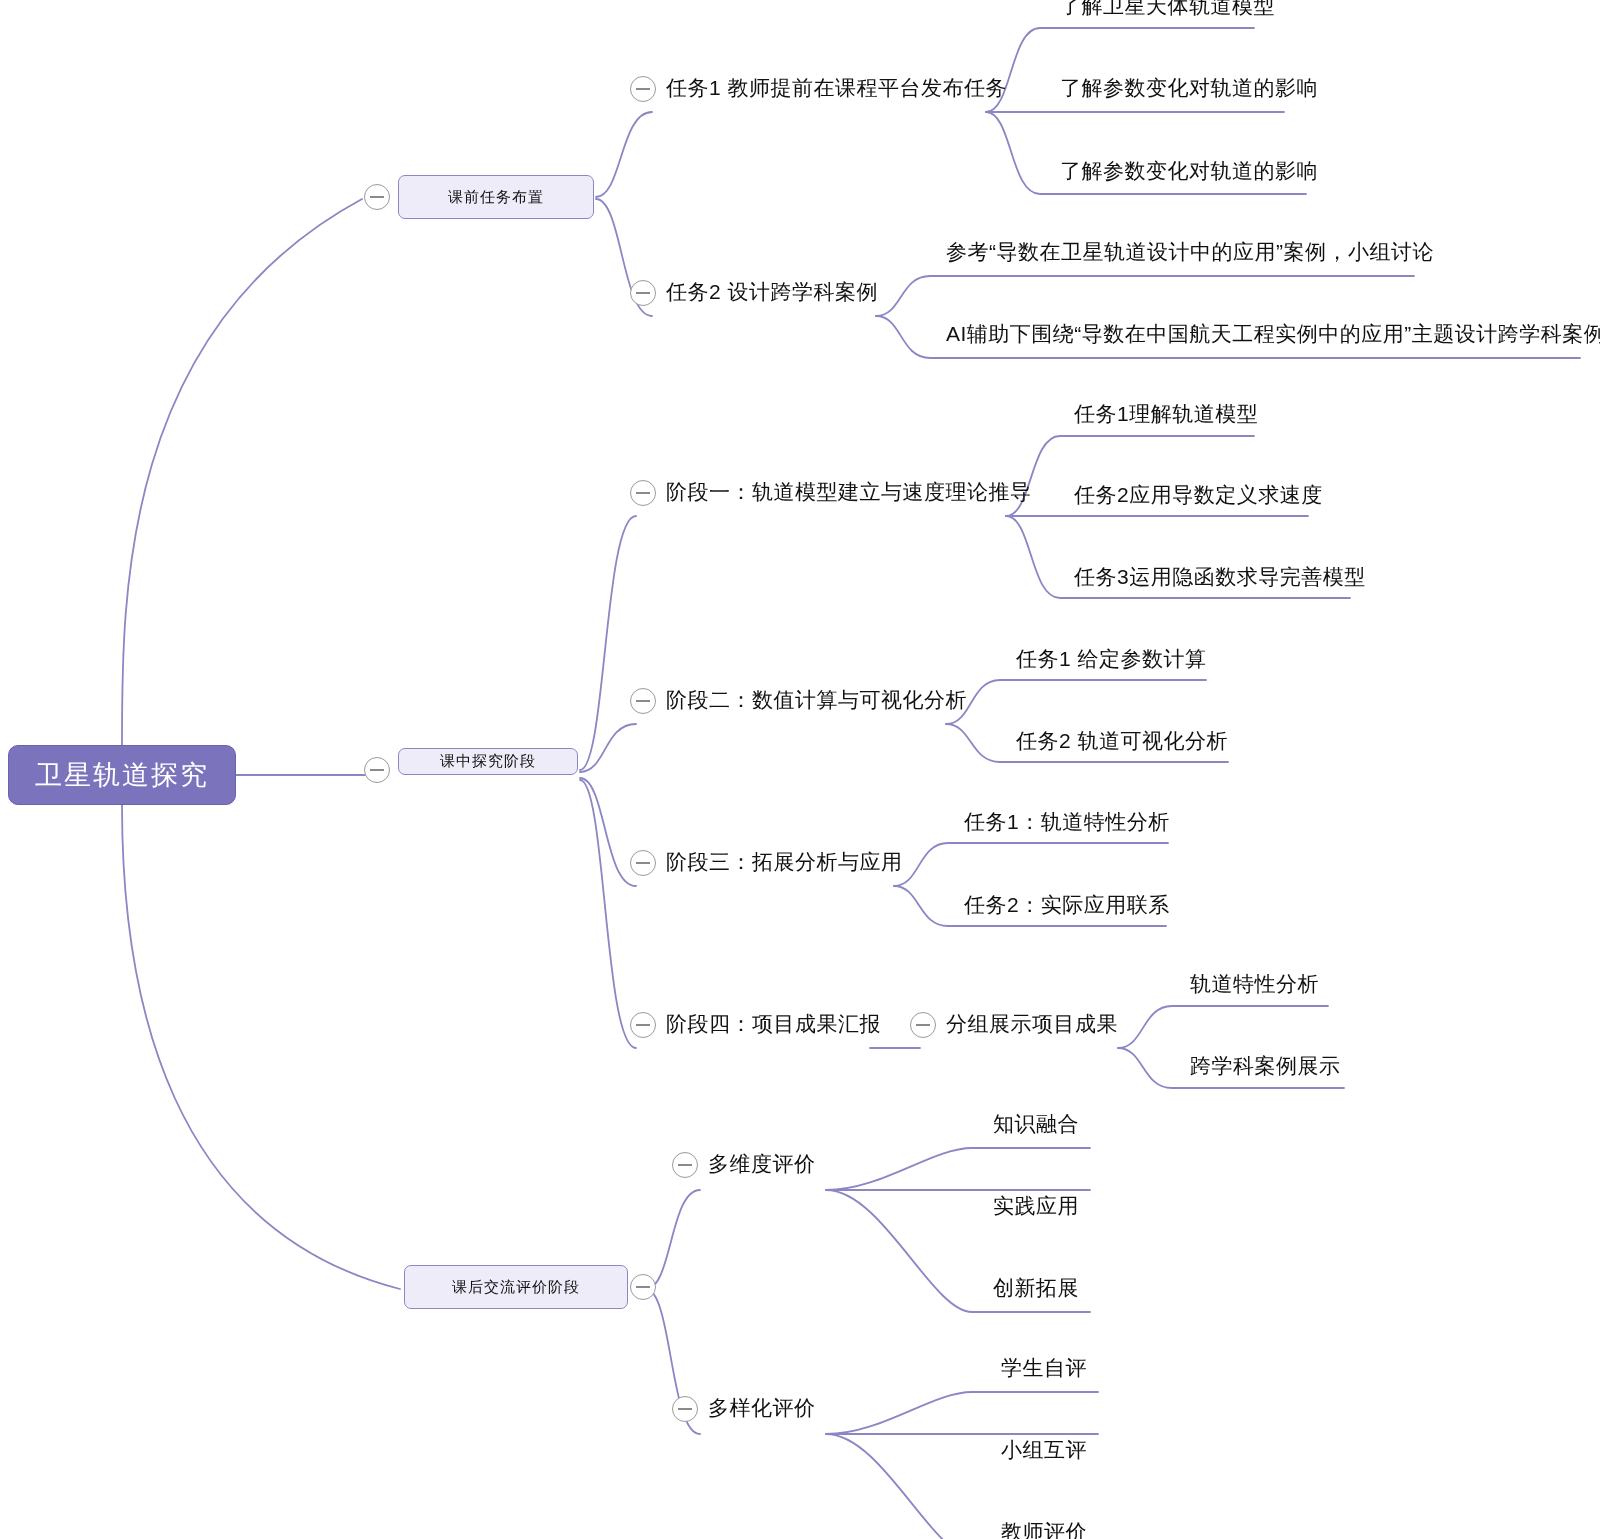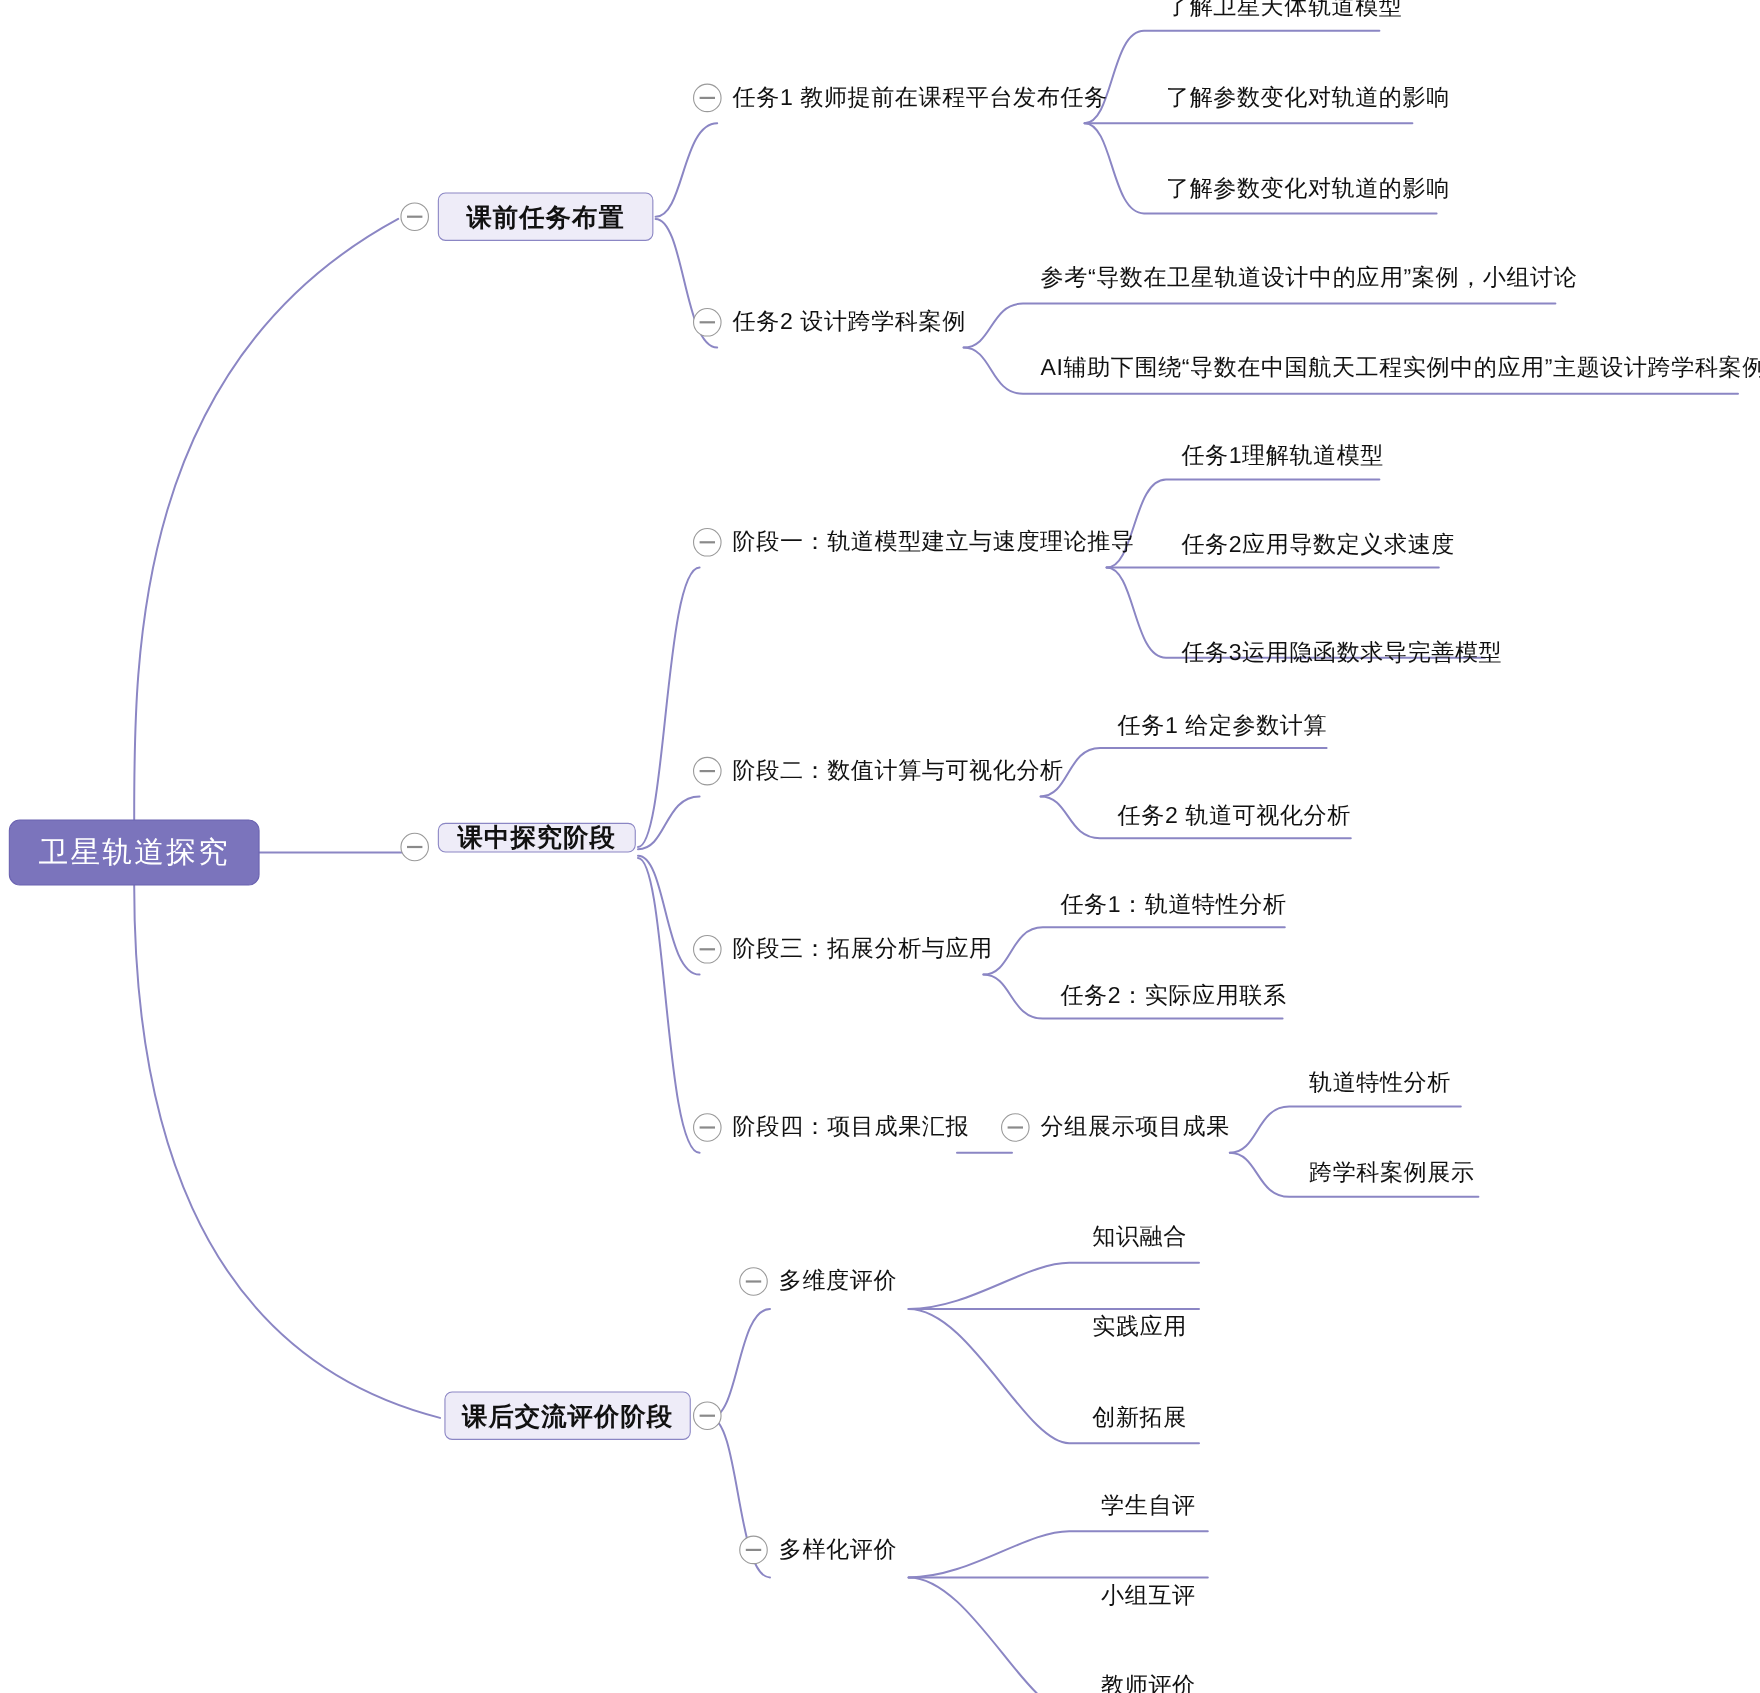--- a/index.html
+++ b/index.html
@@ -25,26 +25,25 @@
     box-sizing:border-box;
     text-align:center;
   }
 
   
   .box-node{
     background:#eeecf8;
     border:1.6px solid #8b86c4;
     border-radius:7px;
     color:#111;
-    font-size:23px;
+    font-size:15px;
     letter-spacing:1px;
     padding:9px 18px;
     box-sizing:border-box;
     text-align:center;
-    font-weight:bold;
   }
 
   
   .plain-node{
     font-size:21px;
     color:#111;
     letter-spacing:.5px;
     padding:0 2px 4px 2px;
     box-sizing:border-box;
   }
@@ -116,21 +115,21 @@
       <div class="node plain-node" style="left: 664px; top: 278px; min-width: 190px; border-bottom: none; text-align: center; padding-bottom: 5px;">任务2 设计跨学科案例</div>
       <div class="toggle" style="left: 630px; top: 280px;"></div>
       <div class="node plain-node" style="left: 944px; top: 238px; min-width: 460px; border-bottom: none; text-align: center; padding-bottom: 5px;">参考“导数在卫星轨道设计中的应用”案例，小组讨论</div>
       <div class="node plain-node" style="left: 944px; top: 320px; min-width: 612px; border-bottom: none; text-align: center; padding-bottom: 5px;">AI辅助下围绕“导数在中国航天工程实例中的应用”主题设计跨学科案例</div>
       <div class="node box-node" style="left: 398px; top: 748px; width: 180px; height: 27px; line-height: normal; padding: 0px; display: flex; align-items: center; justify-content: center;">课中探究阶段</div>
       <div class="toggle" style="left: 364px; top: 757px;"></div>
       <div class="node plain-node" style="left: 664px; top: 478px; min-width: 332px; border-bottom: none; text-align: center; padding-bottom: 5px;">阶段一：轨道模型建立与速度理论推导</div>
       <div class="toggle" style="left: 630px; top: 480px;"></div>
       <div class="node plain-node" style="left: 1072px; top: 400px; min-width: 174px; border-bottom: none; text-align: center; padding-bottom: 5px;">任务1理解轨道模型</div>
       <div class="node plain-node" style="left: 1072px; top: 481px; min-width: 228px; border-bottom: none; text-align: center; padding-bottom: 5px;">任务2应用导数定义求速度</div>
-      <div class="node plain-node" style="left: 1072px; top: 563px; min-width: 270px; border-bottom: none; text-align: center; padding-bottom: 5px; margin-top: 16px;">任务3运用隐函数求导完善模型</div>
+      <div class="node plain-node" style="left: 1072px; top: 563px; min-width: 270px; border-bottom: none; text-align: center; padding-bottom: 5px;">任务3运用隐函数求导完善模型</div>
       <div class="node plain-node" style="left: 664px; top: 686px; min-width: 272px; border-bottom: none; text-align: center; padding-bottom: 5px;">阶段二：数值计算与可视化分析</div>
       <div class="toggle" style="left: 630px; top: 688px;"></div>
       <div class="node plain-node" style="left: 1014px; top: 645px; min-width: 184px; border-bottom: none; text-align: center; padding-bottom: 5px;">任务1 给定参数计算</div>
       <div class="node plain-node" style="left: 1014px; top: 727px; min-width: 206px; border-bottom: none; text-align: center; padding-bottom: 5px;">任务2 轨道可视化分析</div>
       <div class="node plain-node" style="left: 664px; top: 848px; min-width: 214px; border-bottom: none; text-align: center; padding-bottom: 5px;">阶段三：拓展分析与应用</div>
       <div class="toggle" style="left: 630px; top: 850px;"></div>
       <div class="node plain-node" style="left: 962px; top: 808px; min-width: 198px; border-bottom: none; text-align: center; padding-bottom: 5px;">任务1：轨道特性分析</div>
       <div class="node plain-node" style="left: 962px; top: 891px; min-width: 196px; border-bottom: none; text-align: left; padding-bottom: 5px;">任务2：实际应用联系</div>
       <div class="node plain-node" style="left: 664px; top: 1010px; min-width: 190px; border-bottom: none; text-align: center; padding-bottom: 5px;">阶段四：项目成果汇报</div>
       <div class="toggle" style="left: 630px; top: 1012px;"></div>

